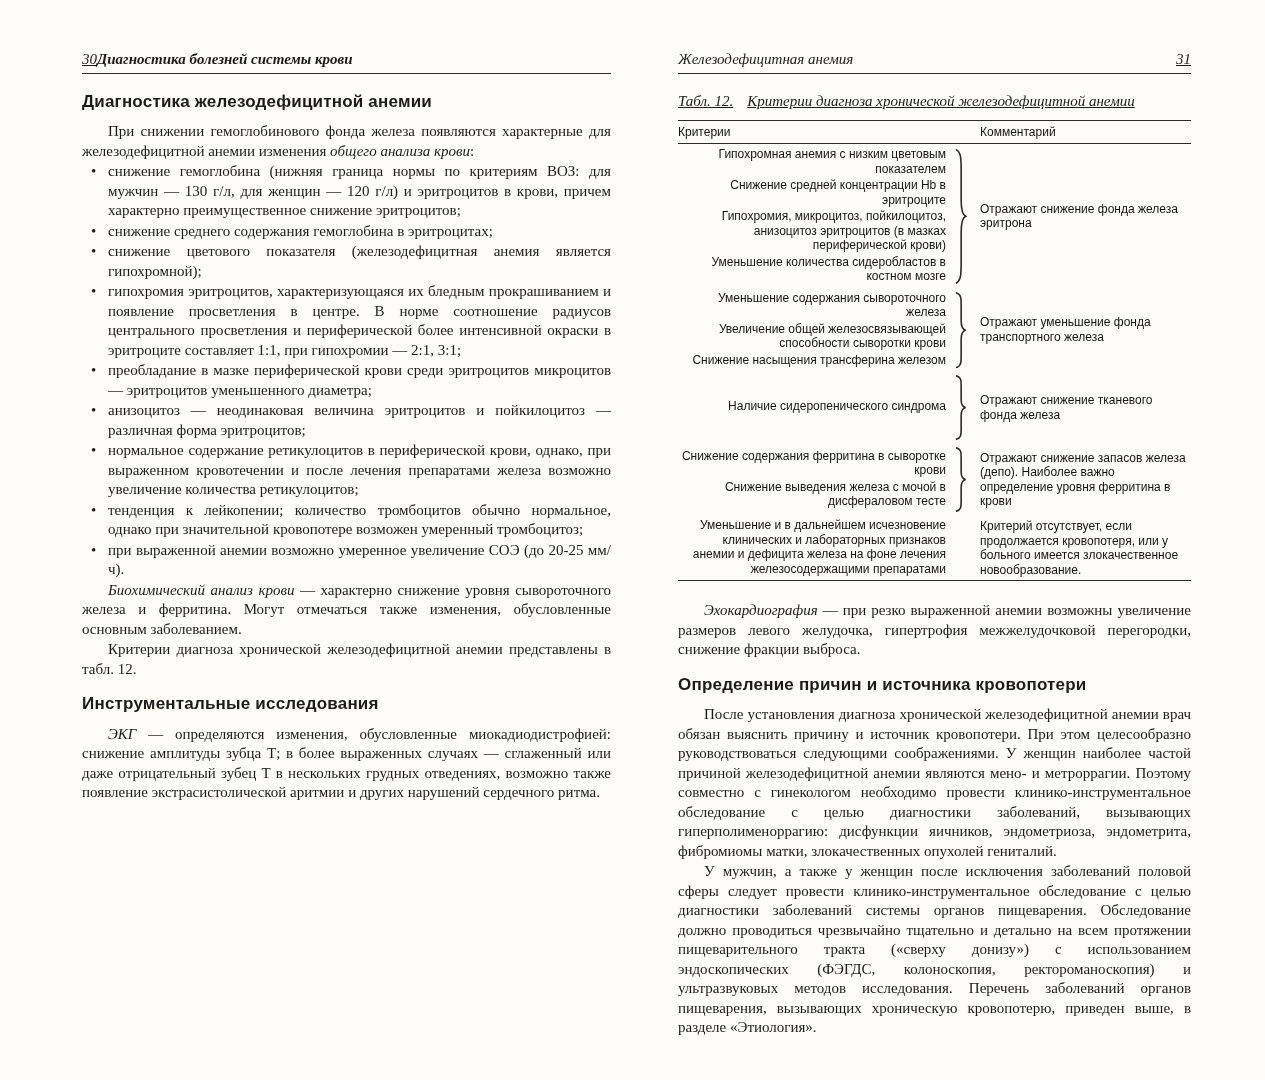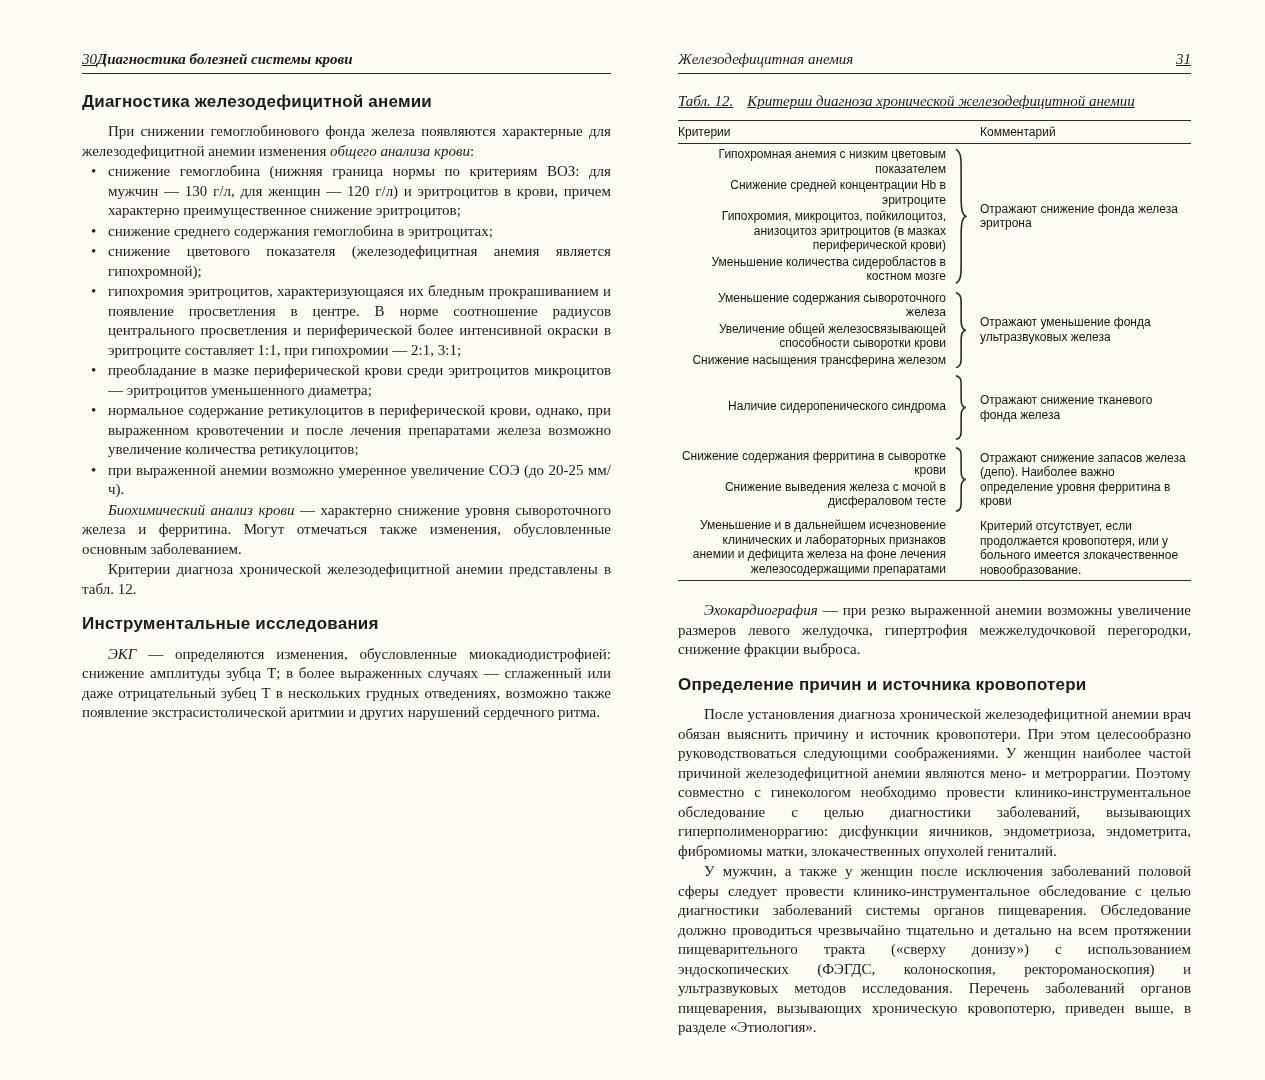--- a/index.html
+++ b/index.html
@@ -103,21 +103,23 @@
     <h2>Диагностика железодефицитной анемии</h2>
 
     <p class="indent"><span>При снижении гемоглобинового фонда железа появляются характерные для железодефицитной анемии изменения </span><span class="serif-i">общего анализа крови</span><span>:</span></p>
 
     <ul class="bullets">
       <li>снижение гемоглобина (нижняя граница нормы по критериям ВОЗ: для мужчин — 130 г/л, для женщин — 120 г/л) и эритроцитов в крови, причем характерно преимущественное снижение эритроцитов;</li>
       <li>снижение среднего содержания гемоглобина в эритроцитах;</li>
       <li>снижение цветового показателя (железодефицитная анемия является гипохромной);</li>
       <li>гипохромия эритроцитов, характеризующаяся их бледным прокрашиванием и появление просветления в центре. В норме соотношение радиусов центрального просветления и периферической более интенсивной окраски в эритроците составляет 1:1, при гипохромии — 2:1, 3:1;</li>
       <li>преобладание в мазке периферической крови среди эритроцитов микроцитов — эритроцитов уменьшенного диаметра;</li>
+      <li>анизоцитоз — неодинаковая величина эритроцитов и пойкилоцитоз — различная форма эритроцитов;</li>
       <li>нормальное содержание ретикулоцитов в периферической крови, однако, при выраженном кровотечении и после лечения препаратами железа возможно увеличение количества ретикулоцитов;</li>
+      <li>тенденция к лейкопении; количество тромбоцитов обычно нормальное, однако при значительной кровопотере возможен умеренный тромбоцитоз;</li>
       <li>при выраженной анемии возможно умеренное увеличение СОЭ (до 20-25 мм/ч).</li>
     </ul>
 
 
     <p class="indent"><span class="serif-i">Биохимический анализ крови</span><span> — характерно снижение уровня сывороточного железа и ферритина. Могут отмечаться также изменения, обусловленные основным заболеванием.</span></p>
 
 
     <p class="indent">Критерии диагноза хронической железодефицитной анемии представлены в табл. 12.</p>
 
     <h2 class="mt">Инструментальные исследования</h2>
@@ -158,21 +160,21 @@
         <div class="crit">
           <div class="crit-line">Уменьшение содержания сывороточного железа</div>
           <div class="crit-line">Увеличение общей железосвязывающей способности сыворотки крови</div>
           <div class="crit-line">Снижение насыщения трансферина железом</div>
         </div>
         <div class="gbrace">
           <svg viewBox="0 0 20 100" preserveAspectRatio="none">
               <path d="M3,1 C11,3 11,8 11,16 L11,38 C11,46 13,49 18,50 C13,51 11,54 11,62 L11,84 C11,92 11,97 3,99" fill="none" stroke="#2c2a26" stroke-width="1.6" vector-effect="non-scaling-stroke"></path>
             </svg>
         </div>
-        <div class="comment">Отражают уменьшение фонда ультразвуковых железа</div>
+        <div class="comment">Отражают уменьшение фонда транспортного железа</div>
       </div>
 
       <div class="tgroup">
         <div class="crit">
           <div class="crit-line">Наличие сидеропенического синдрома</div>
         </div>
         <div class="gbrace">
           <svg viewBox="0 0 20 100" preserveAspectRatio="none">
               <path d="M3,1 C11,3 11,8 11,16 L11,38 C11,46 13,49 18,50 C13,51 11,54 11,62 L11,84 C11,92 11,97 3,99" fill="none" stroke="#2c2a26" stroke-width="1.6" vector-effect="non-scaling-stroke"></path>
             </svg>

